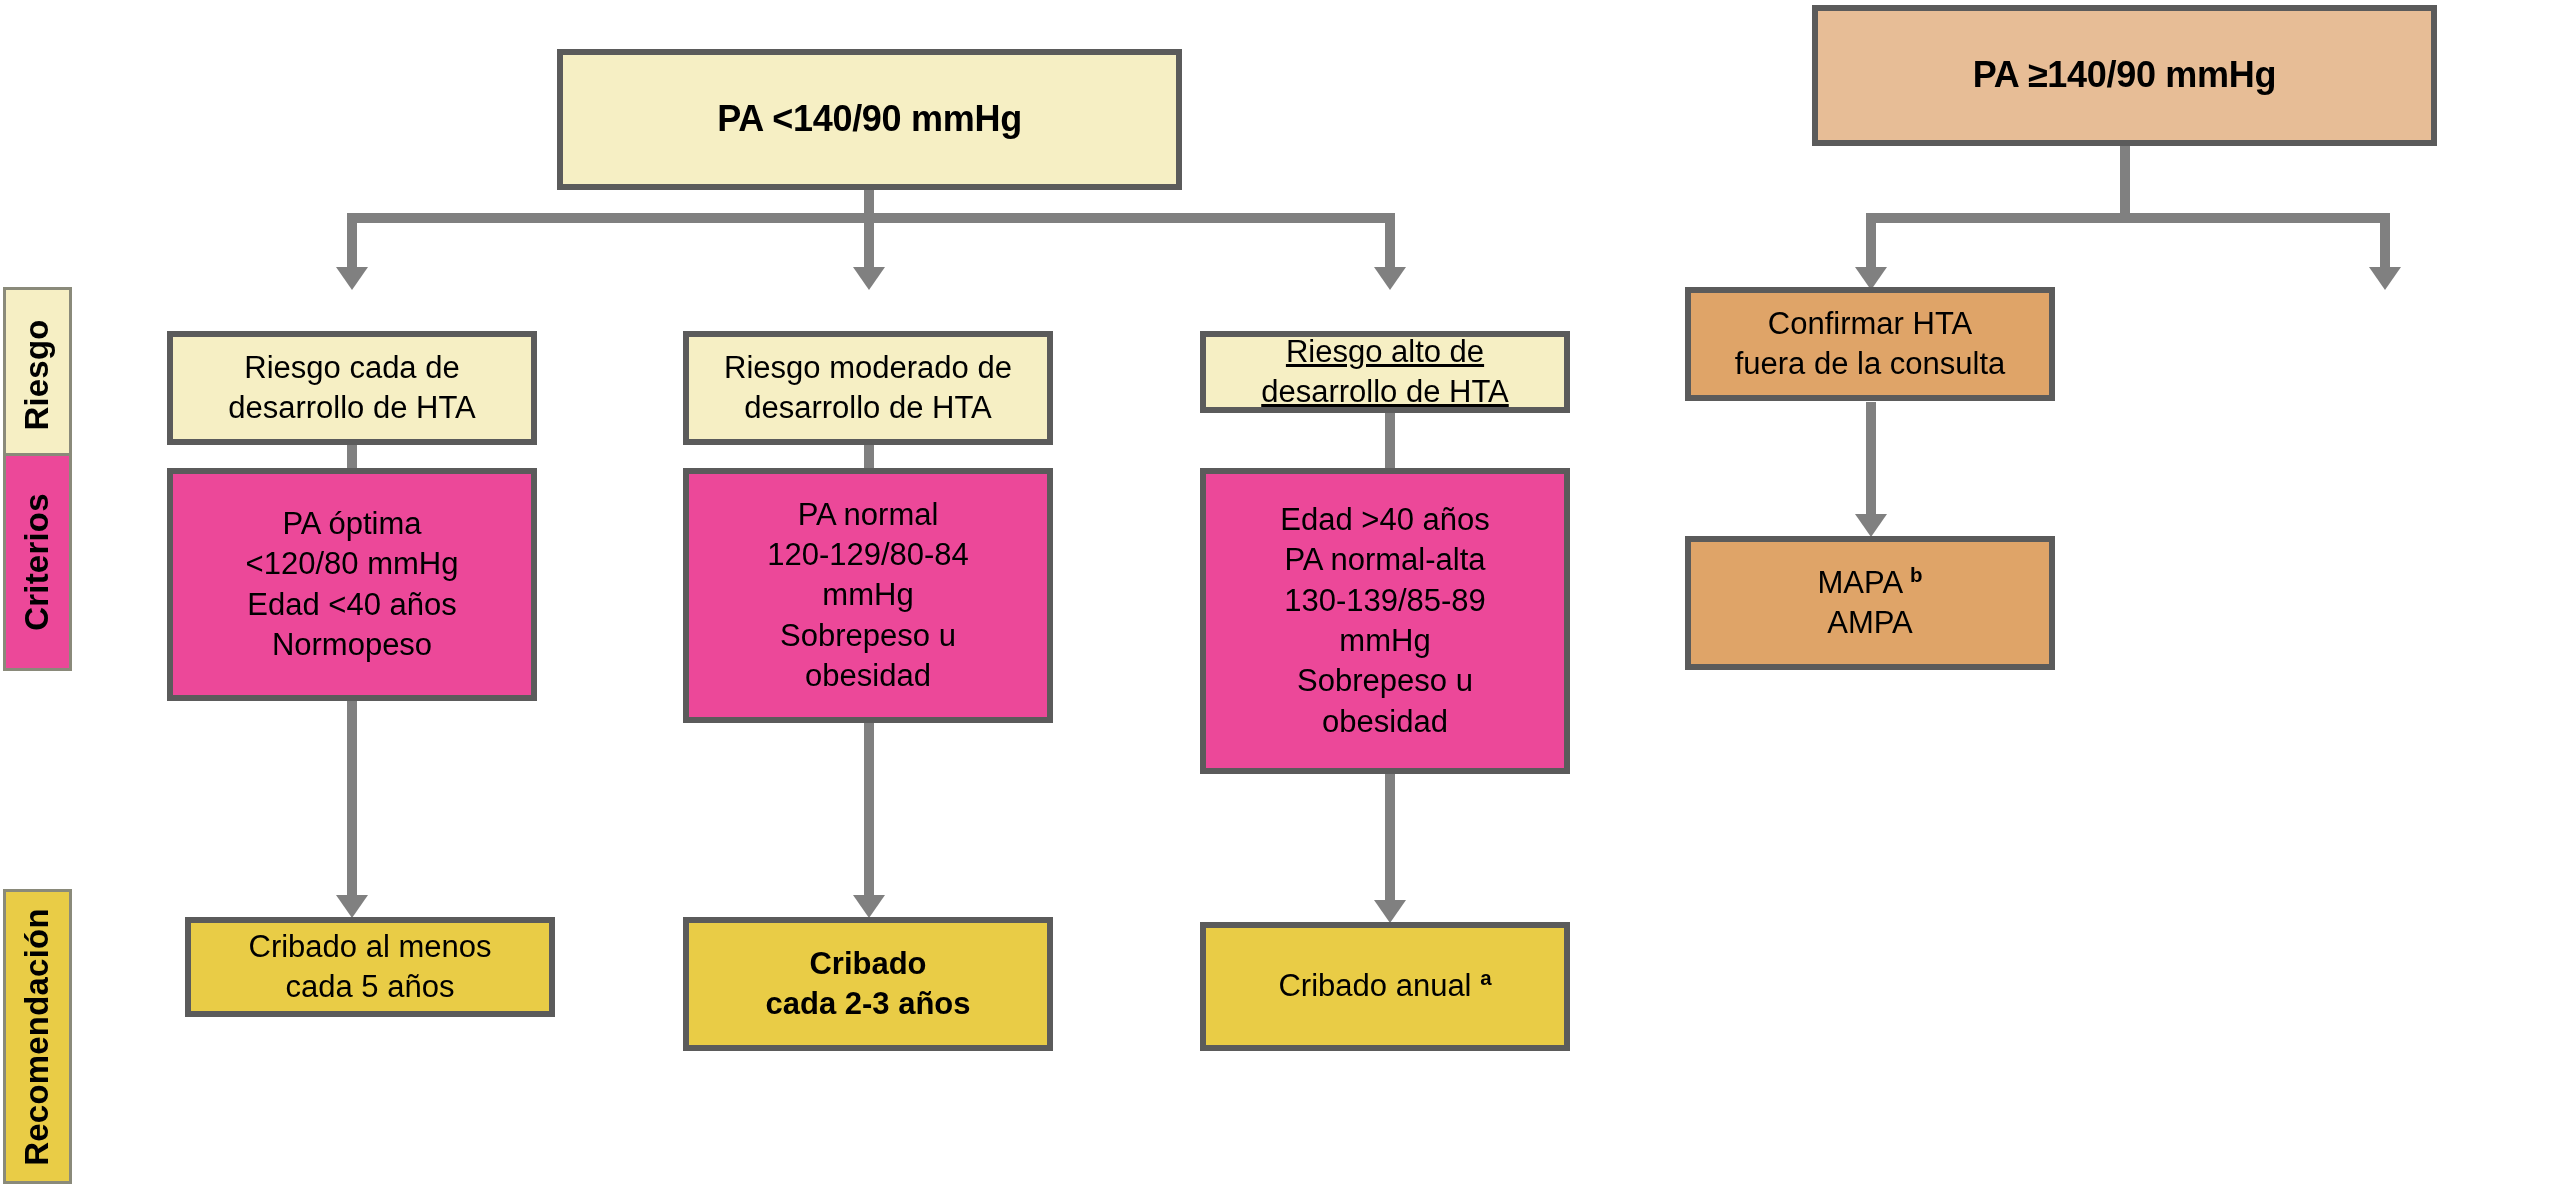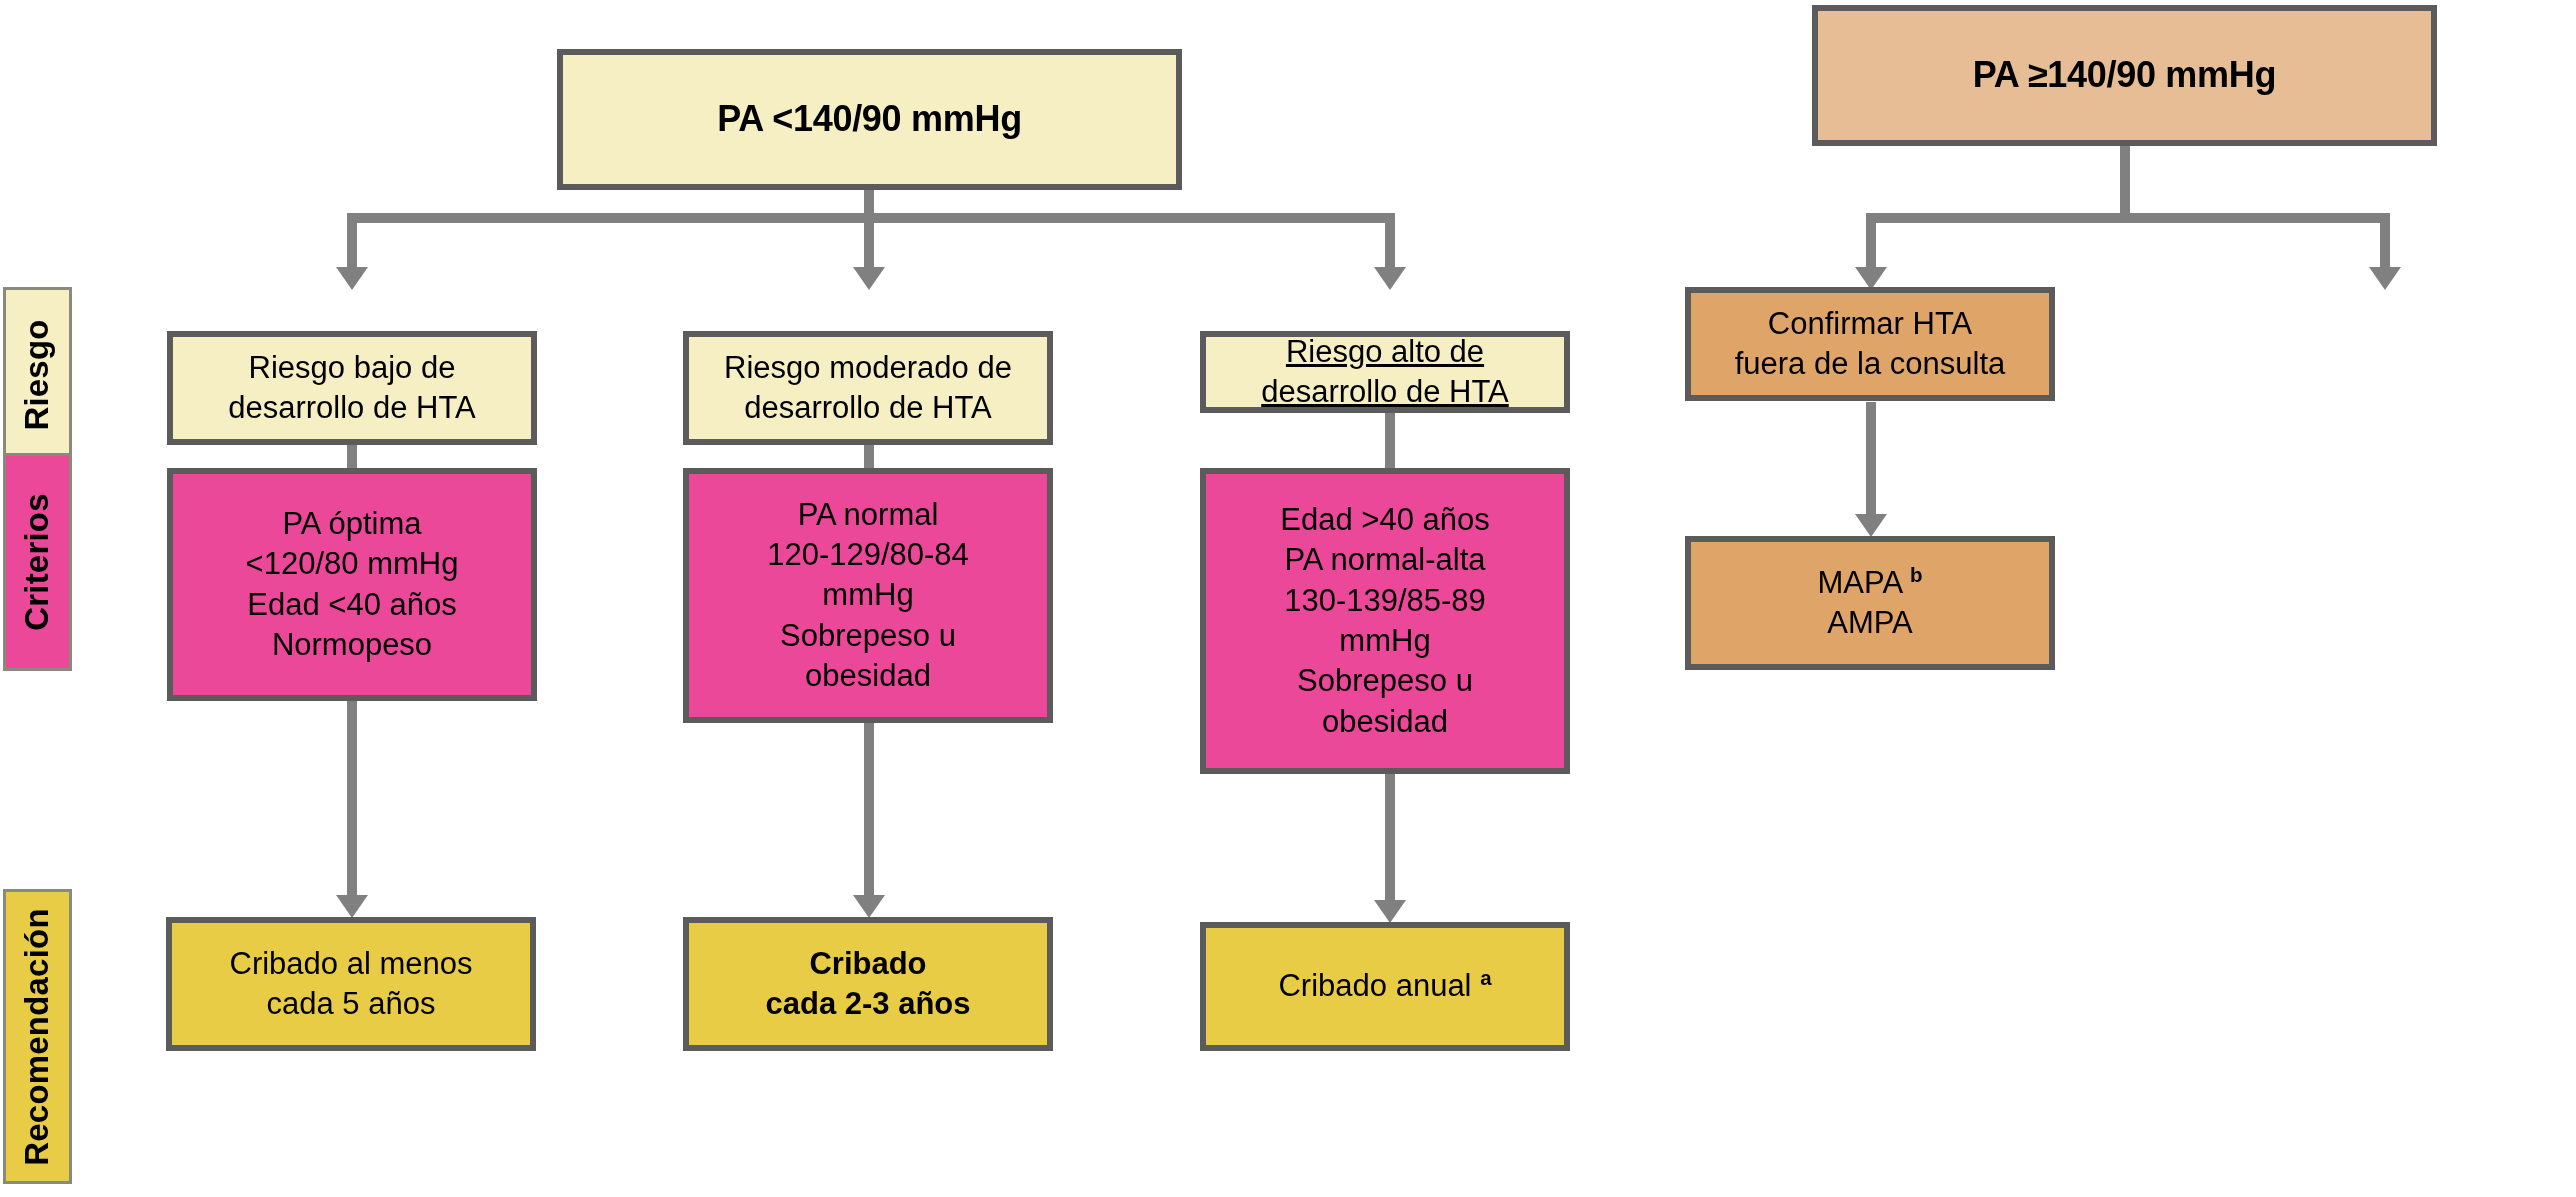--- a/index.html
+++ b/index.html
@@ -117,37 +117,37 @@
   <div class="ln" style="left:347px; top:213px; width:9.7px; height:65px;"></div>
   <div class="arrow" style="left:336px; top:267px;"></div>
 
   <div class="ln" style="left:864px; top:213px; width:9.7px; height:65px;"></div>
   <div class="arrow" style="left:853px; top:267px;"></div>
 
   <div class="ln" style="left:1385px; top:213px; width:9.7px; height:65px;"></div>
   <div class="arrow" style="left:1374px; top:267px;"></div>
 
   <div class="node body-node c-cream" style="left:167px; top:287px; width:370px; height:114px;">
-    <span class="txt">Riesgo bajo de
+    <span class="txt">Riesgo cada de
 desarrollo de HTA</span>
   </div>
 
   <div class="ln" style="left:347px; top:402px; width:9.7px; height:66px;"></div>
 
   <div class="node body-node c-yellow" style="left:167px; top:468px; width:370px; height:233px;">
     <span class="txt">PA óptima
 &lt;120/80 mmHg
 Edad &lt;40 años
 Normopeso</span>
   </div>
 
   <div class="ln" style="left:347px; top:701px; width:9.7px; height:204px;"></div>
   <div class="arrow" style="left:336px; top:895px;"></div>
 
-  <div class="node body-node c-gold" style="left:166px; top:917px; width:370px; height:134px;">
+  <div class="node body-node c-gold" style="left:185px; top:917px; width:370px; height:100px;">
     <span class="txt">Cribado al menos
 cada 5 años</span>
   </div>
 
   <div class="node body-node c-cream" style="left:683px; top:287px; width:370px; height:114px;">
     <span class="txt">Riesgo moderado de
 desarrollo de HTA</span>
   </div>
 
   <div class="ln" style="left:864px; top:402px; width:9.7px; height:66px;"></div>

